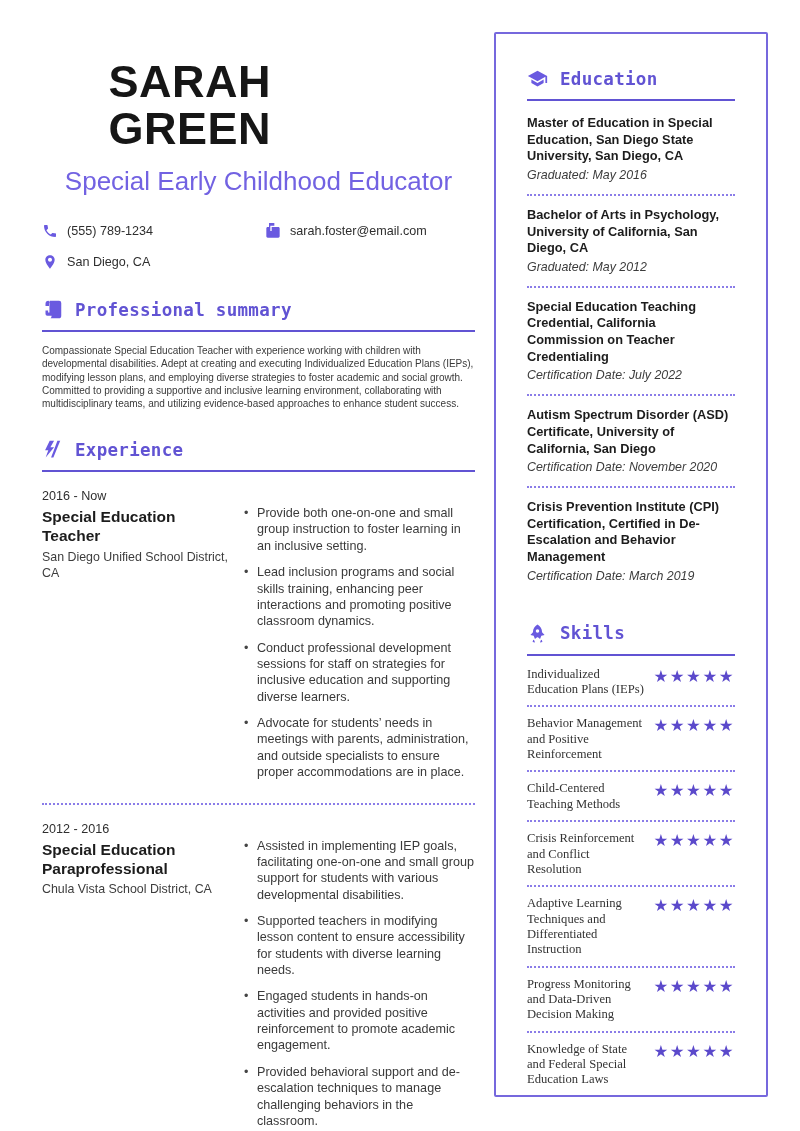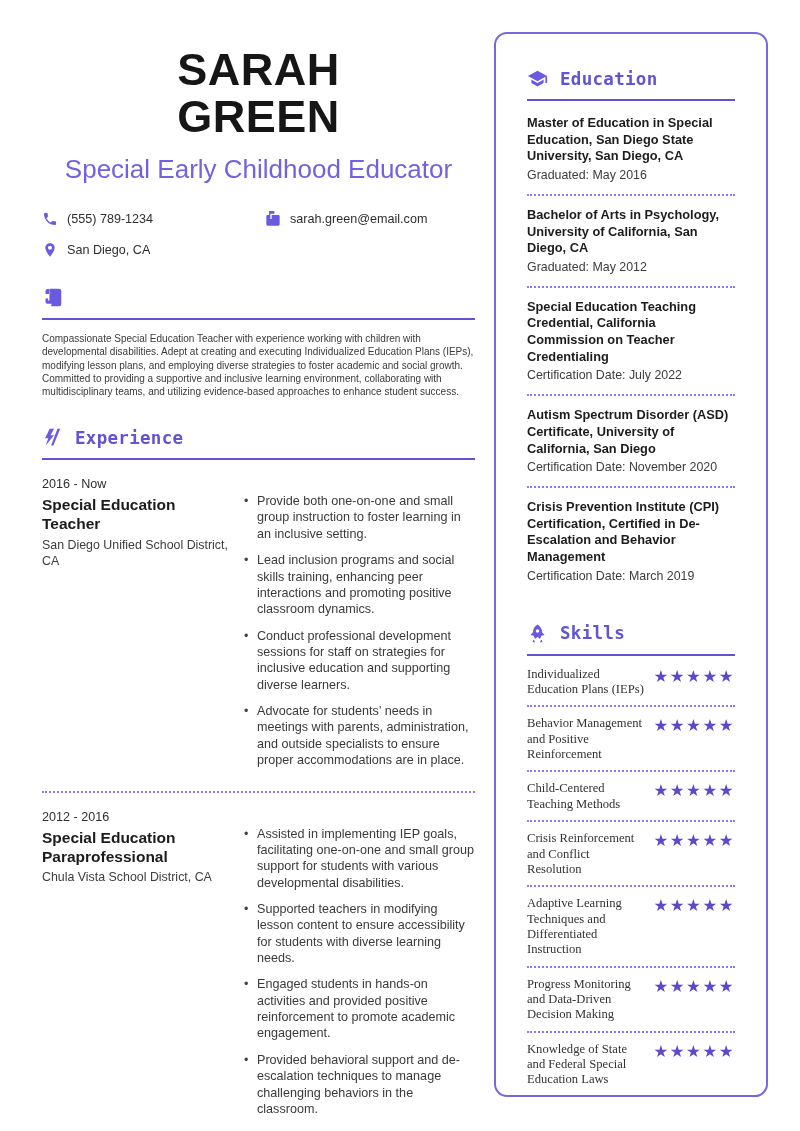--- a/index.html
+++ b/index.html
@@ -16,27 +16,27 @@
   *{margin:0;padding:0;box-sizing:border-box;}
   html,body{background:#ffffff;}
   body{
     width:800px;height:1131px;position:relative;
     font-family:"Liberation Sans","DejaVu Sans",sans-serif;
     color:var(--body);
   }
   .left-col{position:absolute;left:42px;top:46px;width:433px;}
   .sidebar{
     position:absolute;left:494px;top:32px;width:274px;height:1065px;
-    border:2px solid var(--border);border-radius:13px;
+    border:2px solid var(--border);border-radius:2px;
     padding:34px 31px 20px 31px;overflow:hidden;background:#fff;
   }
   
   .name{
     font-size:45px;font-weight:800;letter-spacing:.5px;line-height:1.05;
-    color:var(--ink);text-align:center;max-width:300px;margin:0 auto;
+    color:var(--ink);max-width:300px;margin:12px auto;
   }
   .job-title-main{
     margin-top:13px;text-align:center;font-size:26px;font-weight:500;
     line-height:1.18;color:var(--accent-light);
   }
   .contact{margin-top:27px;font-size:12.6px;color:#2e2e2e;}
   .contact-row{display:flex;align-items:flex-start;margin-bottom:15px;}
   .contact-item{display:flex;align-items:center;gap:9px;}
   .contact-item.phone{width:223px;flex:none;}
   .cicon{width:16px;height:16px;flex:none;display:inline-flex;}
@@ -65,21 +65,21 @@
     position:relative;padding-left:15px;margin-bottom:10px;
     font-size:12.6px;line-height:1.3;color:var(--body);
   }
   ul.bullets li::before{content:"\2022";position:absolute;left:2px;top:0;color:#444;}
   
   .side-section + .side-section{margin-top:28px;}
   .edu-item{padding:11px 0 12px;}
   .edu-item + .edu-item{border-top:2px dotted var(--dotted);}
   .edu-list{margin-top:3px;}
   .edu-degree{font-size:12.8px;font-weight:700;line-height:1.3;color:var(--bold-ink);}
-  .edu-date{font-size:12.4px;margin-top:3px;color:#3c3c3c;}
+  .edu-date{font-size:12.4px;font-style:italic;margin-top:3px;color:#3c3c3c;}
   .skill-list{margin-top:2px;}
   .skill-row{
     display:flex;justify-content:space-between;align-items:flex-start;gap:8px;
     padding:9px 0 8px;border-bottom:2px dotted var(--dotted);font-family:Liberation Serif, serif;
   }
   .skill-name{font-size:12.6px;line-height:1.22;color:#333;width:134px;}
   .stars{
     color:var(--star);font-size:16.5px;letter-spacing:1.5px;white-space:nowrap;
     line-height:1;margin-top:2px;flex:none;
   }
@@ -101,21 +101,21 @@
             </svg>
         </span>
         <span>(555) 789-1234</span>
       </div>
       <div class="contact-item">
         <span class="cicon">
           <svg viewBox="0 0 24 24">
               <path d="M20 6H10v6H8V4h6V0H6v6H4c-1.1 0-2 .9-2 2v12c0 1.1.9 2 2 2h16c1.1 0 2-.9 2-2V8c0-1.1-.9-2-2-2z"></path>
             </svg>
         </span>
-        <span>sarah.green@email.com</span>
+        <span>sarah.foster@email.com</span>
       </div>
     </div>
     <div class="contact-row">
       <div class="contact-item">
         <span class="cicon">
           <svg viewBox="0 0 24 24">
               <path d="M12 2C8.13 2 5 5.13 5 8.5c0 5.25 7 13.5 7 13.5s7-8.25 7-13.5C19 5.13 15.87 2 12 2zm0 9.5c-1.66 0-3-1.34-3-3s1.34-3 3-3 3 1.34 3 3-1.34 3-3 3z"></path>
             </svg>
         </span>
         <span>San Diego, CA</span>
@@ -123,20 +123,21 @@
     </div>
   </div>
 
   <section class="section">
     <div class="section-head">
       <span class="hicon">
         <svg viewBox="0 0 24 24">
             <path d="M7.5 2A3.5 3.5 0 0 0 4 5.5V8h4V5.5c0-.6.15-1.16.42-1.65A3.5 3.5 0 0 0 7.5 2zm3 0c.32.45.5 1 .5 1.6V17a2 2 0 0 0 2 2h-7a2 2 0 0 1-2-2v-4h3v2.5h1.5V3.5c0-.55.2-1.07.55-1.5H10.5zM9 2h10.5A2.5 2.5 0 0 1 22 4.5V19a3 3 0 0 1-3 3H9.8c.75-.73 1.2-1.76 1.2-2.9V3.6c0-.6-.18-1.15-.5-1.6H9zm3.5 4h6v1.7h-6V6zm0 3.6h6v1.7h-6V9.6zm0 3.6h6v1.7h-6v-1.7z"></path>
           </svg>
       </span>
+      <h3>Professional summary</h3>
     </div>
     <p class="summary-text">Compassionate Special Education Teacher with experience working with children with developmental disabilities. Adept at creating and executing Individualized Education Plans (IEPs), modifying lesson plans, and employing diverse strategies to foster academic and social growth. Committed to providing a supportive and inclusive learning environment, collaborating with multidisciplinary teams, and utilizing evidence-based approaches to enhance student success.</p>
   </section>
 
   <section class="section">
     <div class="section-head">
       <span class="hicon">
         <svg viewBox="0 0 24 24">
             <path d="M8.8 2h5L9.6 9.5h4.2L4.2 21l3-8.2H3.5L8.8 2z"></path>
             <path d="M17.6 2h3.2L13 21h-2.6l7.2-19z"></path>

